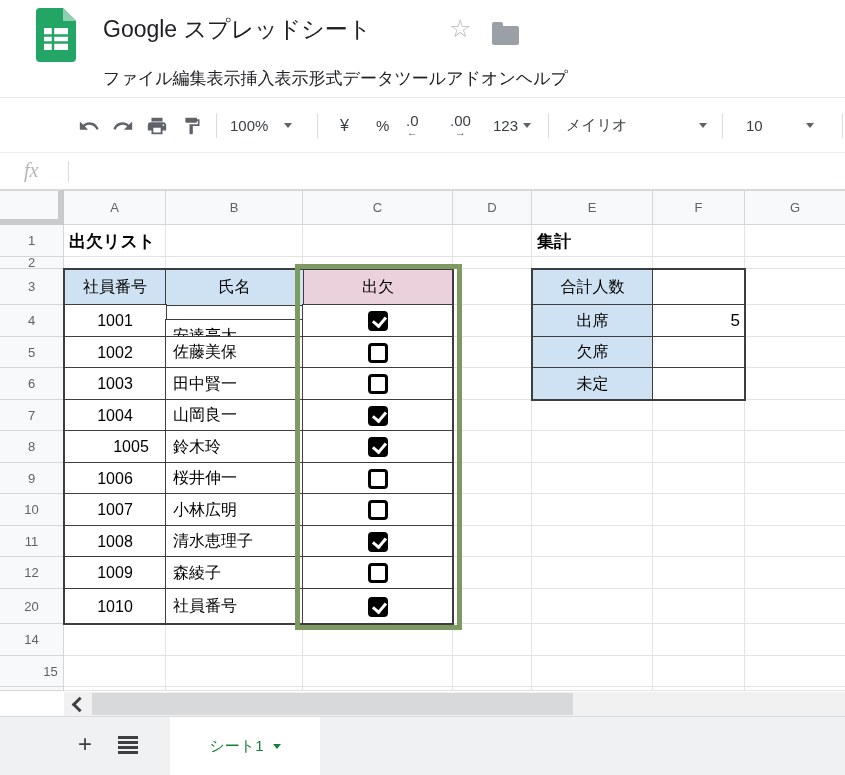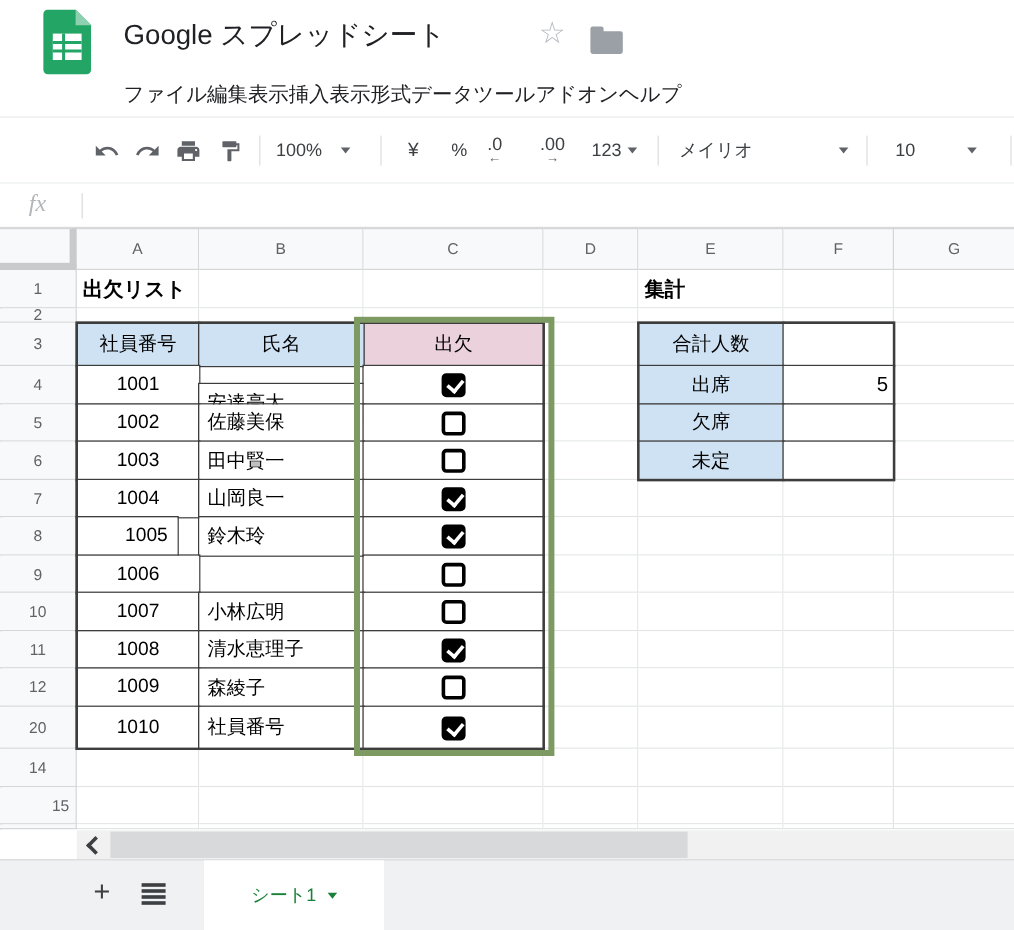--- a/index.html
+++ b/index.html
@@ -312,26 +312,27 @@
     <div class="tcell center" style="left: 64px; top: 368px; width: 102px; height: 32px;">1003</div>
     <div class="tcell leftpad" style="left: 166px; top: 368px; width: 137px; height: 32px;">田中賢一</div>
     <div class="tcell center" style="left: 303px; top: 368px; width: 150px; height: 32px;">
       <div class="cb"></div>
     </div>
     <div class="tcell center" style="left: 64px; top: 400px; width: 102px; height: 31px;">1004</div>
     <div class="tcell leftpad" style="left: 166px; top: 400px; width: 137px; height: 31px;">山岡良一</div>
     <div class="tcell center" style="left: 303px; top: 400px; width: 150px; height: 31px;">
       <div class="cb checked"></div>
     </div>
-    <div class="tcell center" style="left: 64px; top: 431px; width: 84px; height: 32px; padding-left: 32px;">1005</div>
+    <div class="tcell center" style="left: 64px; top: 431px; width: 102px; height: 32px; padding-left: 32px;">1005</div>
     <div class="tcell leftpad" style="left: 166px; top: 431px; width: 137px; height: 32px;">鈴木玲</div>
     <div class="tcell center" style="left: 303px; top: 431px; width: 150px; height: 32px;">
       <div class="cb checked"></div>
     </div>
     <div class="tcell center" style="left: 64px; top: 463px; width: 102px; height: 31px;">1006</div>
+    <div class="tcell leftpad" style="left: 166px; top: 463px; width: 137px; height: 31px;">桜井伸一</div>
     <div class="tcell center" style="left: 303px; top: 463px; width: 150px; height: 31px;">
       <div class="cb"></div>
     </div>
     <div class="tcell center" style="left: 64px; top: 494px; width: 102px; height: 32px;">1007</div>
     <div class="tcell leftpad" style="left: 166px; top: 494px; width: 137px; height: 32px;">小林広明</div>
     <div class="tcell center" style="left: 303px; top: 494px; width: 150px; height: 32px;">
       <div class="cb"></div>
     </div>
     <div class="tcell center" style="left: 64px; top: 526px; width: 102px; height: 31px;">1008</div>
     <div class="tcell leftpad" style="left: 166px; top: 526px; width: 137px; height: 31px;">清水恵理子</div>

